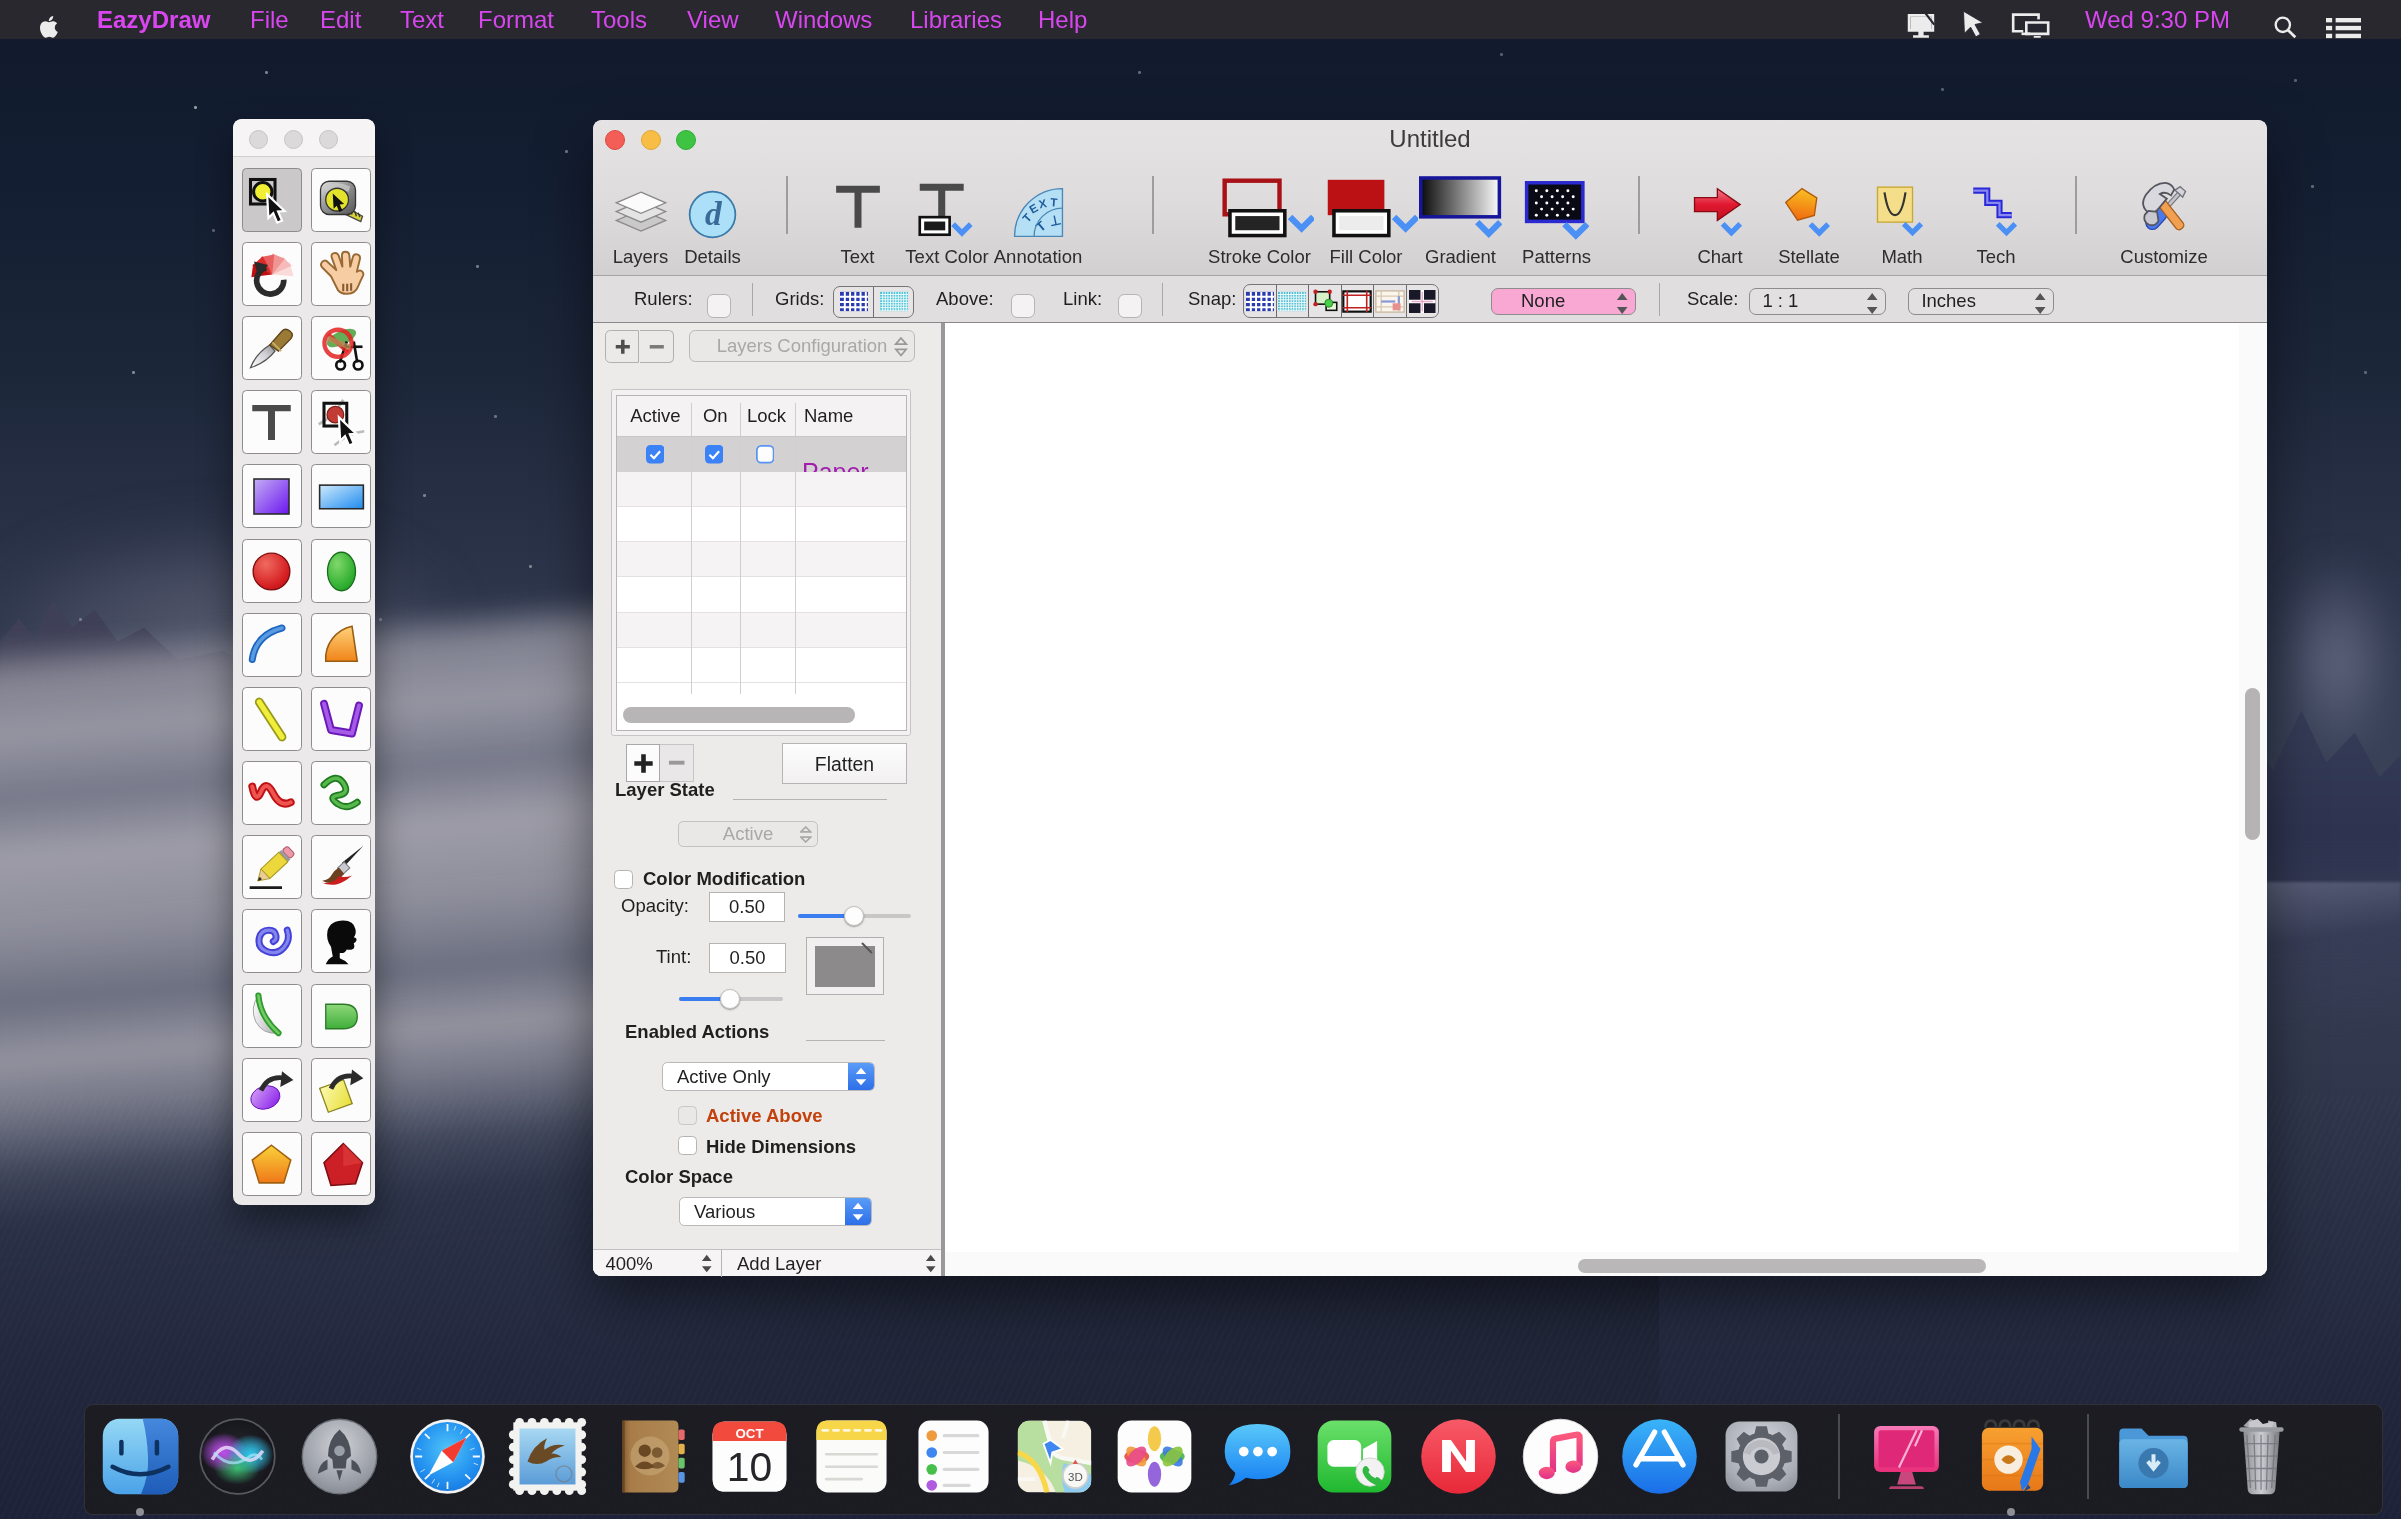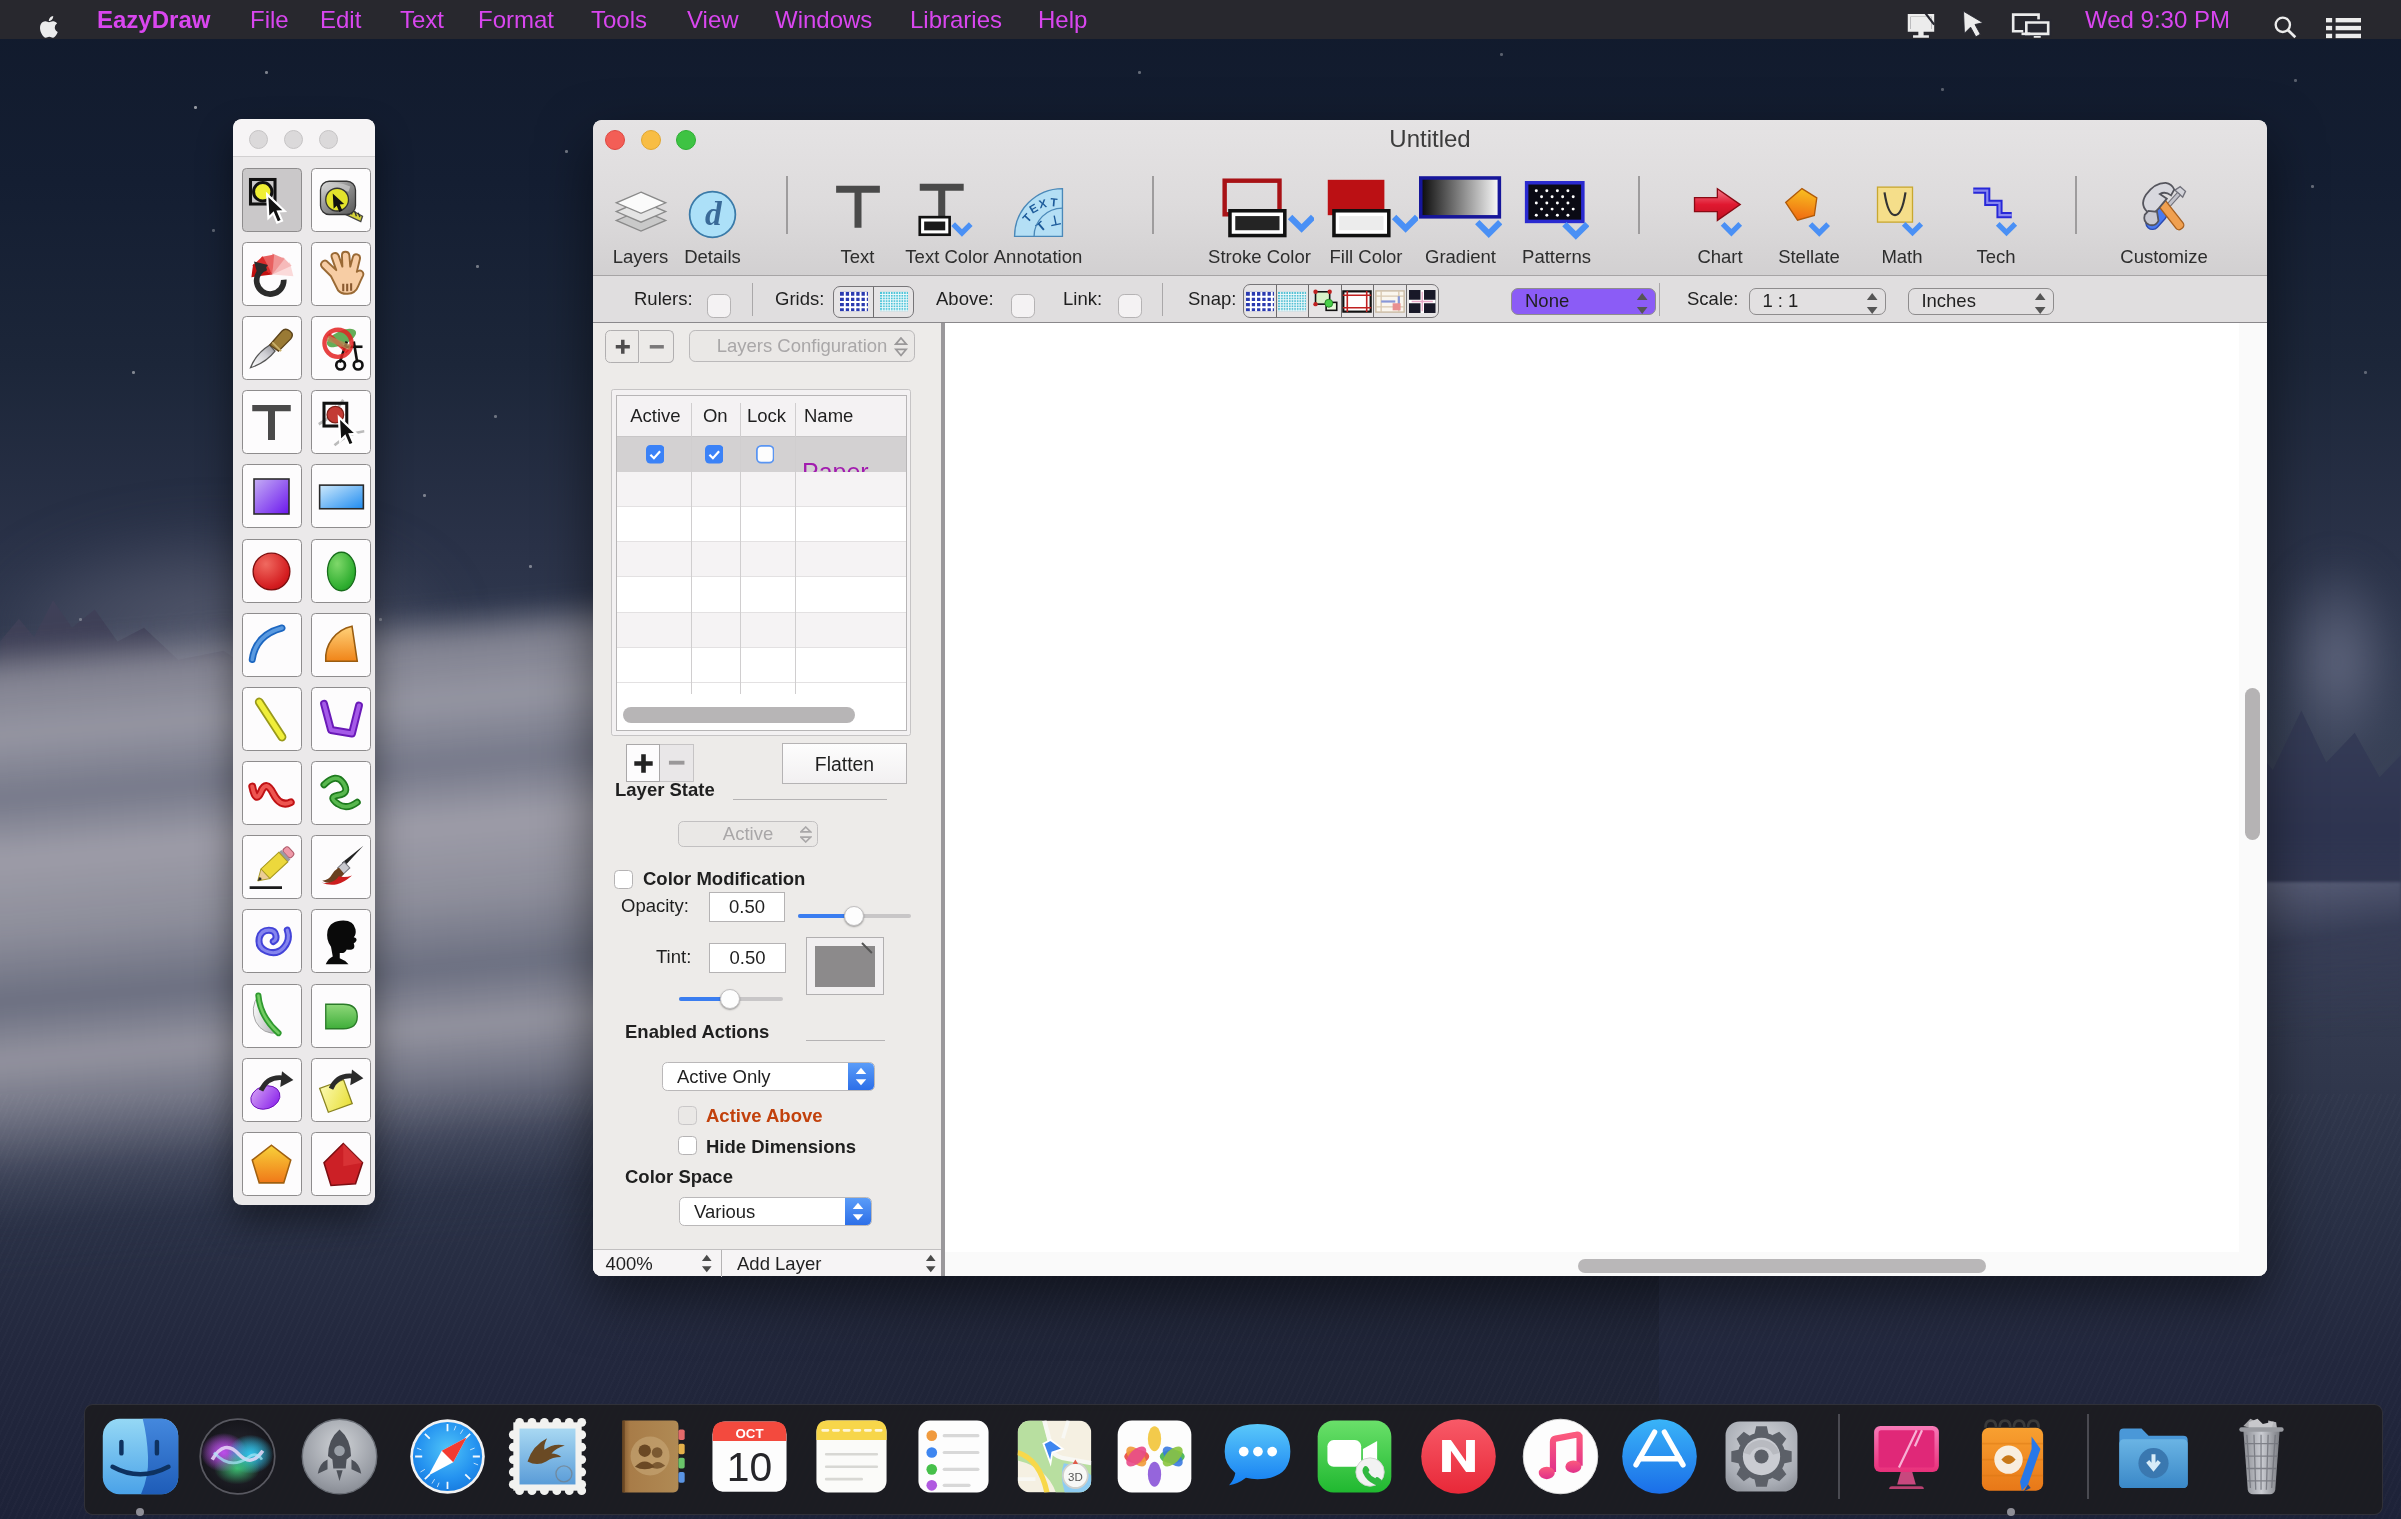--- a/index.html
+++ b/index.html
@@ -730,21 +730,21 @@
             <rect x="0" y="0" width="30" height="26" fill="#181828"></rect>
             <g stroke="#fff" stroke-width="4">
               <path d="M15 0v26M0 13h30"></path>
             </g>
             <g stroke="#e8a8c8" stroke-width="1.5">
               <path d="M15 2v22M3 13h24"></path>
             </g>
           </svg>
         </div>
       </div>
-  <div style="position:absolute;left:898px;top:12.4px;width:145px;height:27px;border:1.8px solid #8e8c8d;border-radius:7px;background:#8b5cf6;font-size:18.5px;color:#1f1f1f;line-height:24px;padding-left:13px;margin-left:20px;">None<span style="position:absolute;right:7px;top:2.6px;"><svg width="12.4" height="23" viewBox="0 0 14 26">
+  <div style="position:absolute;left:898px;top:12.4px;width:145px;height:27px;border:1.8px solid #8e8c8d;border-radius:7px;background:#f9a8d4;font-size:18.5px;color:#1f1f1f;line-height:24px;padding-left:29px;">None<span style="position:absolute;right:7px;top:2.6px;"><svg width="12.4" height="23" viewBox="0 0 14 26">
             <path d="M7 1 L13 9 L1 9 Z" fill="#555"></path>
             <path d="M7 25 L13 17 L1 17 Z" fill="#555"></path>
           </svg></span></div>
   <div class="r2sep" style="left:1066px;"></div>
   <span class="r2lb" style="left:1094px;">Scale:</span>
   <div style="position:absolute;left:1156px;top:12.4px;width:137px;height:27px;border:1.8px solid #8e8c8d;border-radius:7px;background:#e2e0e1;font-size:18.5px;color:#1f1f1f;line-height:24px;padding-left:12.4px;">1 : 1<span style="position:absolute;right:7px;top:2.6px;"><svg width="12.4" height="23" viewBox="0 0 14 26">
             <path d="M7 1 L13 9 L1 9 Z" fill="#555"></path>
             <path d="M7 25 L13 17 L1 17 Z" fill="#555"></path>
           </svg></span></div>
   <div style="position:absolute;left:1315px;top:12.4px;width:146px;height:27px;border:1.8px solid #8e8c8d;border-radius:7px;background:#e2e0e1;font-size:18.5px;color:#1f1f1f;line-height:24px;padding-left:12.4px;">Inches<span style="position:absolute;right:7px;top:2.6px;"><svg width="12.4" height="23" viewBox="0 0 14 26">

